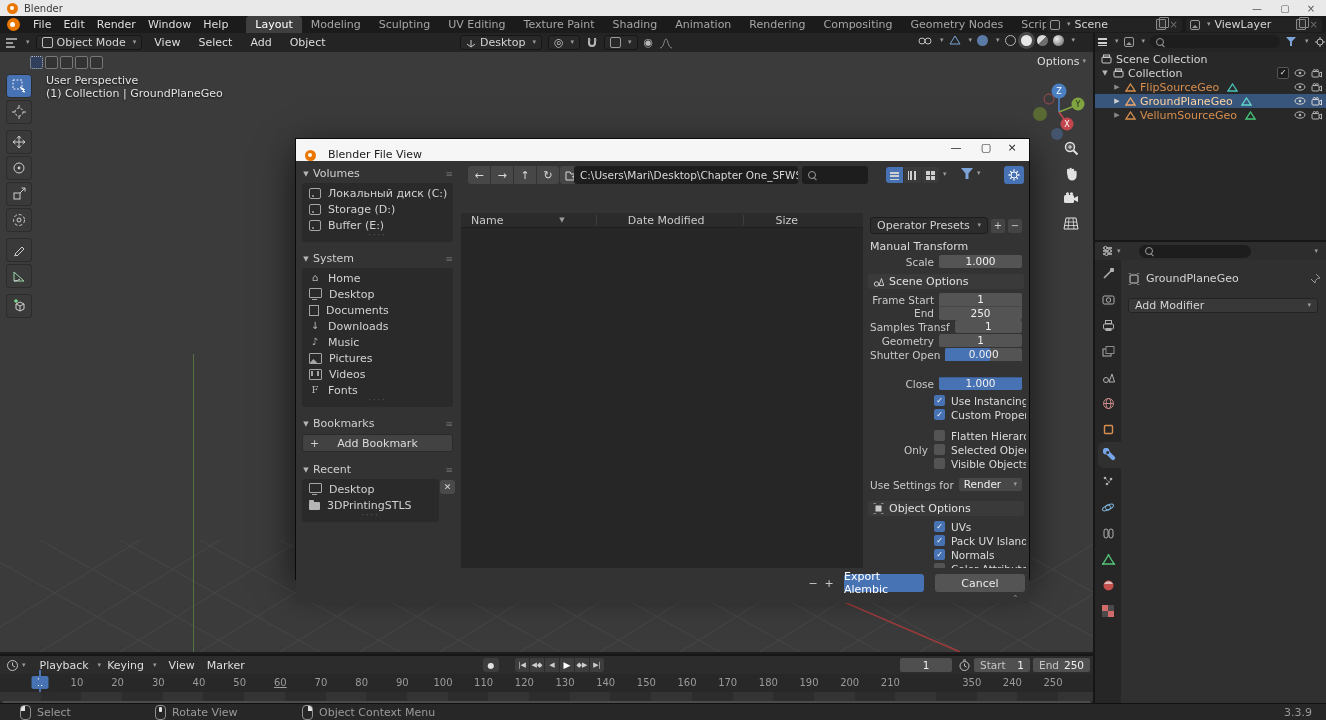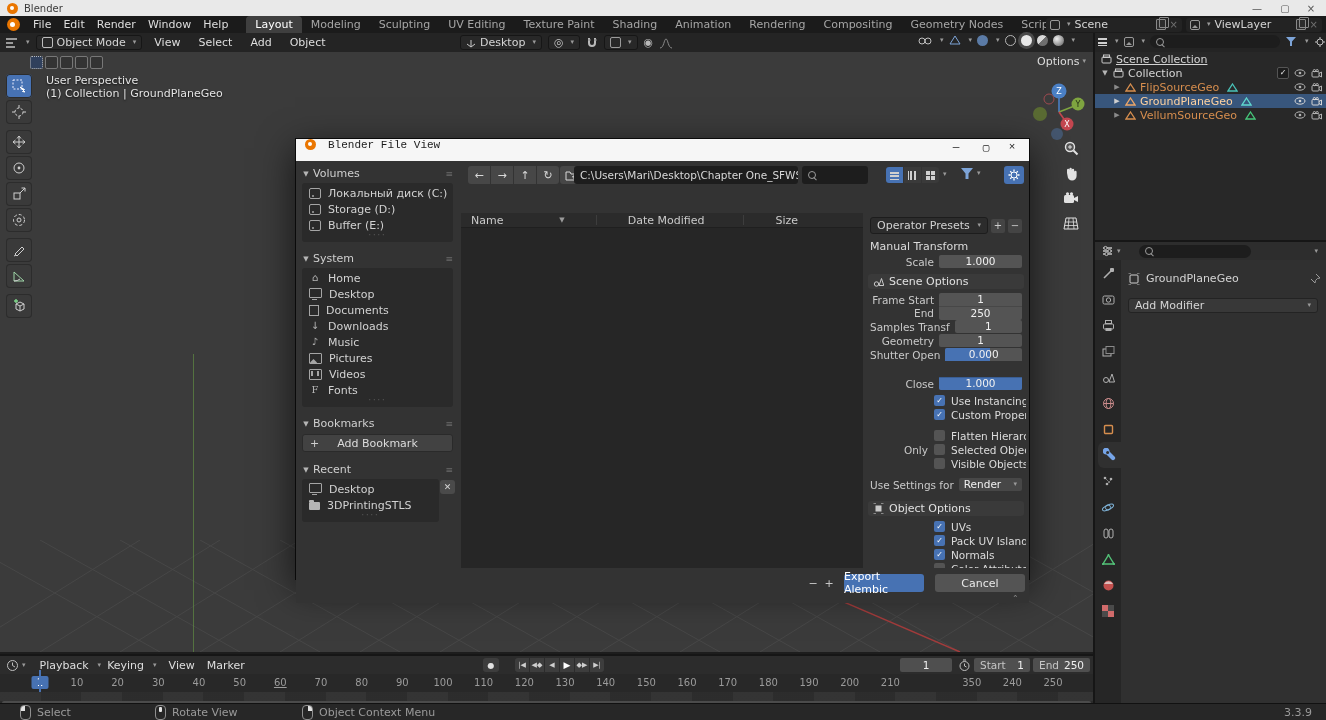--- a/index.html
+++ b/index.html
@@ -61,21 +61,21 @@
   .props-hdr{position:absolute;left:0;top:0;width:231px;height:18px;background:#2d2d2d;display:flex;align-items:center;}
   .search{display:flex;align-items:center;background:#1d1d1d;border-radius:8px;height:13px;padding:0 6px;gap:4px;}
   .ic-search{width:6px;height:6px;border:1px solid #9b9b9b;border-radius:50%;position:relative;flex:0 0 auto;}
   .ic-search::after{content:"";position:absolute;left:5px;top:5px;width:4px;height:1px;background:#9b9b9b;transform:rotate(45deg);transform-origin:0 0;}
   .ptabs{position:absolute;left:0;top:18px;width:26px;height:443px;background:#262626;}
   .ptab{height:26px;display:flex;align-items:center;justify-content:center;}
   .ptab.active{background:#303030;border-radius:6px 0 0 6px;margin-left:3px;}
   .addmod{position:absolute;left:33px;top:56px;width:190px;height:15px;background:#383838;border:1px solid #232323;border-radius:3px;display:flex;align-items:center;padding:0 6px;box-sizing:border-box;justify-content:space-between;}
   
   .dialog{left:295px;top:138px;width:735px;height:442px;z-index:50;box-shadow:0 10px 34px rgba(0,0,0,.65);border:1px solid #0a0a0a;box-sizing:border-box;background:#333;}
-  .dlg-title{position:absolute;left:0;top:0;width:100%;height:22px;background:#f6f6f6;display:flex;align-items:flex-start;color:#1b1b1b;font-family:Liberation Mono, monospace;}
+  .dlg-title{position:absolute;left:0;top:0;width:100%;height:22px;background:#f6f6f6;display:flex;align-items:flex-end;color:#1b1b1b;}
   .dlg-title .os-logo{margin-left:9px;}
   .dlg-body{position:absolute;left:0;top:22px;width:733px;height:418px;background:#333;}
   .sidebar{position:absolute;left:0;top:0;width:163px;height:418px;background:#333;box-sizing:border-box;padding:5px 6px;overflow:hidden;}
   .sec-hdr{display:flex;align-items:center;height:15px;color:#cfcfcf;}
   .sec-hdr .grip{margin-left:auto;color:#6b6b6b;font-size:9px;}
   .sec-box{background:#2a2a2a;border-radius:3px;padding:2px 0 1px;margin:2px 0 9px;position:relative;}
   .s-item{display:flex;align-items:center;height:16px;padding-left:7px;gap:7px;color:#d2d2d2;}
   .dots{text-align:center;color:#5d5d5d;font-size:8px;letter-spacing:2px;height:8px;line-height:6px;}
   .ic-drive{width:10px;height:9px;border:1px solid #a5a5a5;border-radius:2px;position:relative;}
   .ic-drive::after{content:"";position:absolute;left:1.5px;bottom:1px;width:2px;height:2px;border-radius:50%;background:#a5a5a5;}
@@ -411,21 +411,21 @@
     </div>
     <div class="abs nav-icon" style="left:1058px;top:159px;">
       <svg width="16" height="13">
           <path d="M3 1 H13 L15 12 H1 Z" fill="none" stroke="#e3e3e3"></path>
           <path d="M6 1 L5 12 M10 1 L11 12 M2.2 5 H13.8 M1.6 8.5 H14.4" stroke="#e3e3e3" stroke-width=".8"></path>
         </svg>
     </div>
   </div>
 
   <div class="abs outliner">
-    <div class="ol-row" style="padding-left:6px;text-decoration:underline;">
+    <div class="ol-row" style="padding-left:6px;">
       <svg width="11" height="10">
           <rect x="1" y="3" width="9" height="6" rx="1" stroke="#c9c9c9" fill="none"></rect>
           <rect x="2.5" y="1" width="6" height="2.5" stroke="#c9c9c9" fill="none"></rect>
         </svg>
       <span class="ol-label">Scene Collection</span>
     </div>
     <div class="ol-row" style="padding-left:6px;">
       <span class="disc">▼</span>
       <svg width="11" height="10" style="margin-left:4px;">
           <rect x="1" y="3" width="9" height="6" rx="1" stroke="#c9c9c9" fill="none"></rect>

